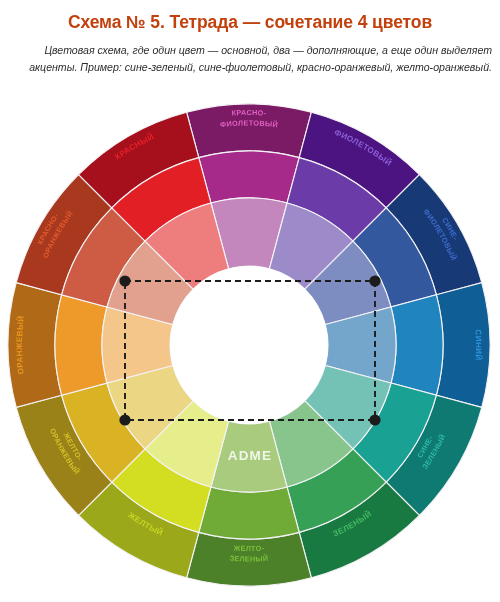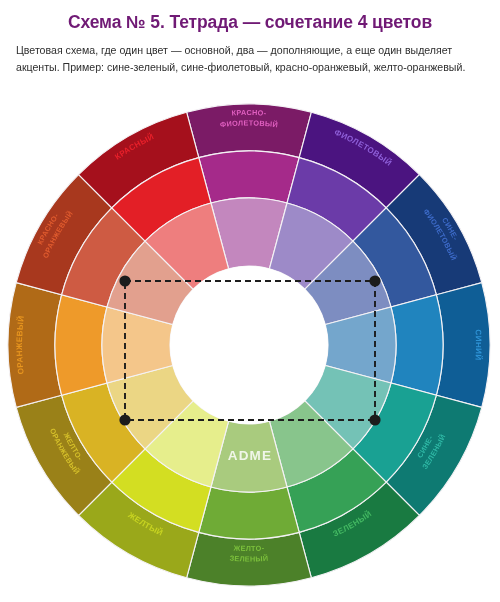--- a/index.html
+++ b/index.html
@@ -6,26 +6,27 @@
   body{
     width:500px;height:602px;background:#ffffff;overflow:hidden;
     font-family:"Liberation Sans","DejaVu Sans",sans-serif;
     -webkit-font-smoothing:antialiased;
   }
   #page{position:relative;width:500px;height:602px;}
 
   
   #header{position:absolute;left:0;top:0;width:500px;}
   #title{
-    text-align:center;font-size:17.5px;font-weight:bold;color:#701a75;
+    text-align:center;font-size:17.5px;font-weight:bold;color:#c2410c;
     padding-top:12px;letter-spacing:-0.1px;
   }
   #desc{
     margin:9px 8px 0 16px;font-size:10.6px;line-height:16.5px;color:#2e2e2e;
-    text-align:left;
+    text-align:right;
+    font-style:italic;
   }
 
   
   #wheel-wrap{position:absolute;left:0;top:0;width:500px;height:602px;}
   svg#wheel{display:block;}
   .seg{stroke:#f4f2f5;stroke-width:1.15;}
   .hub{fill:#ffffff;}
   .arc-label{
     font-family:"Liberation Sans","DejaVu Sans",sans-serif;
     font-weight:bold;font-size:8.1px;letter-spacing:0.35px;

